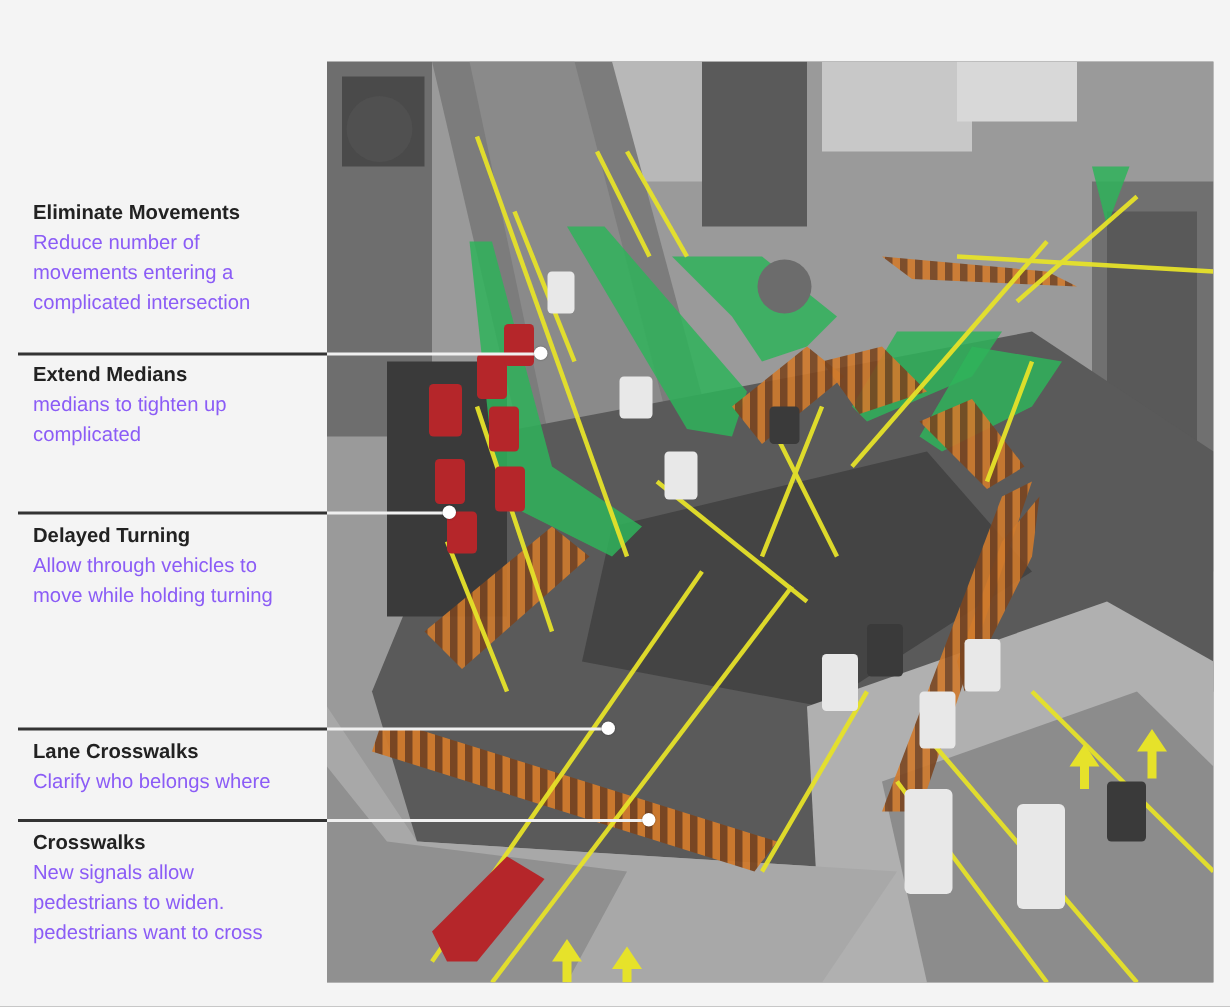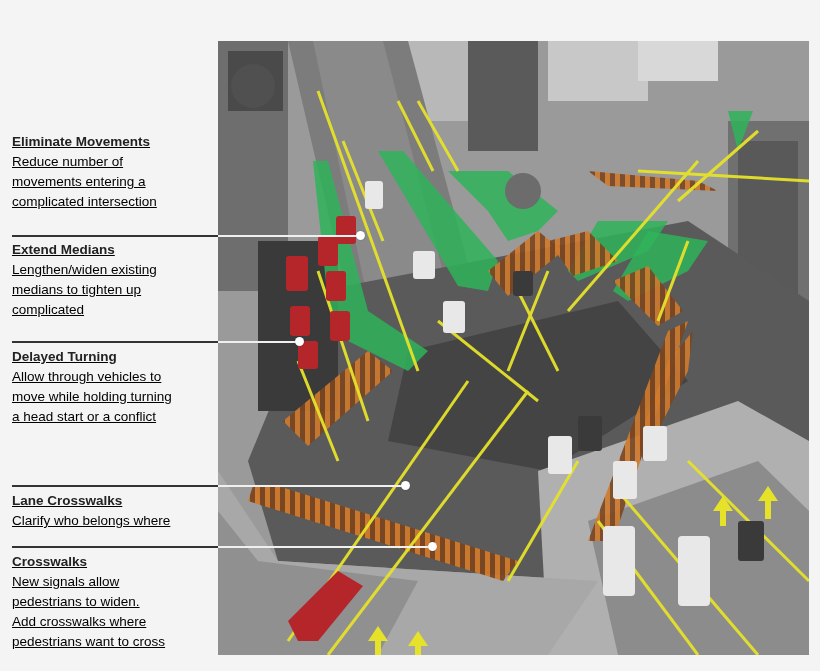--- a/index.html
+++ b/index.html
@@ -5,33 +5,32 @@
   html, body { margin: 0; padding: 0; }
   body {
     width: 820px; height: 671px;
     background: #f4f4f4;
     position: relative;
     overflow: hidden;
     font-family: "Liberation Sans", "DejaVu Sans", sans-serif;
   }
   .callout {
     position: absolute;
-    left: 12px;
+    left: 22px;
     width: 200px;
-    text-decoration: underline;
   }
   .callout .title {
     font-weight: bold;
     font-size: 13.5px;
     color: #222;
     line-height: 20px;
   }
   .callout .desc {
     font-size: 13.5px;
-    color: #000000;
+    color: #8b5cf6;
     line-height: 20px;
   }
   .photo {
     position: absolute;
     left: 218px; top: 41px;
     width: 591px; height: 614px;
     overflow: hidden;
     background: #8a8a8a;
   }
   .photo svg { display: block; }
@@ -61,48 +60,45 @@
   <div class="title">Eliminate Movements</div>
   <div class="desc">Reduce number of</div>
   <div class="desc">movements entering a</div>
   <div class="desc">complicated intersection</div>
 </div>
 
 <div class="leader" style="top:235px; width:206px;"></div>
 
 <div class="callout" style="top:240px;">
   <div class="title">Extend Medians</div>
-  <div class="desc">Lengthen/widen existing</div>
   <div class="desc">medians to tighten up</div>
   <div class="desc">complicated</div>
 </div>
 
 <div class="leader" style="top:341px; width:206px;"></div>
 
 <div class="callout" style="top:347px;">
   <div class="title">Delayed Turning</div>
   <div class="desc">Allow through vehicles to</div>
   <div class="desc">move while holding turning</div>
-  <div class="desc">a head start or a conflict</div>
 </div>
 
 <div class="leader" style="top:485px; width:206px;"></div>
 
 <div class="callout" style="top:491px;">
   <div class="title">Lane Crosswalks</div>
   <div class="desc">Clarify who belongs where</div>
 </div>
 
 <div class="leader" style="top:546px; width:206px;"></div>
 
 <div class="callout" style="top:552px;">
   <div class="title">Crosswalks</div>
   <div class="desc">New signals allow</div>
   <div class="desc">pedestrians to widen.</div>
-  <div class="desc">Add crosswalks where</div>
   <div class="desc">pedestrians want to cross</div>
 </div>
 
 <div class="photo">
   <svg width="591" height="614" viewBox="0 0 591 614" xmlns="http://www.w3.org/2000/svg">
     <defs>
       <pattern id="hatch" patternUnits="userSpaceOnUse" width="10" height="10" patternTransform="rotate(0)">
         <rect width="10" height="10" fill="#d07a2c"></rect>
         <rect x="2" width="5" height="10" fill="#7a4520"></rect>
       </pattern>

